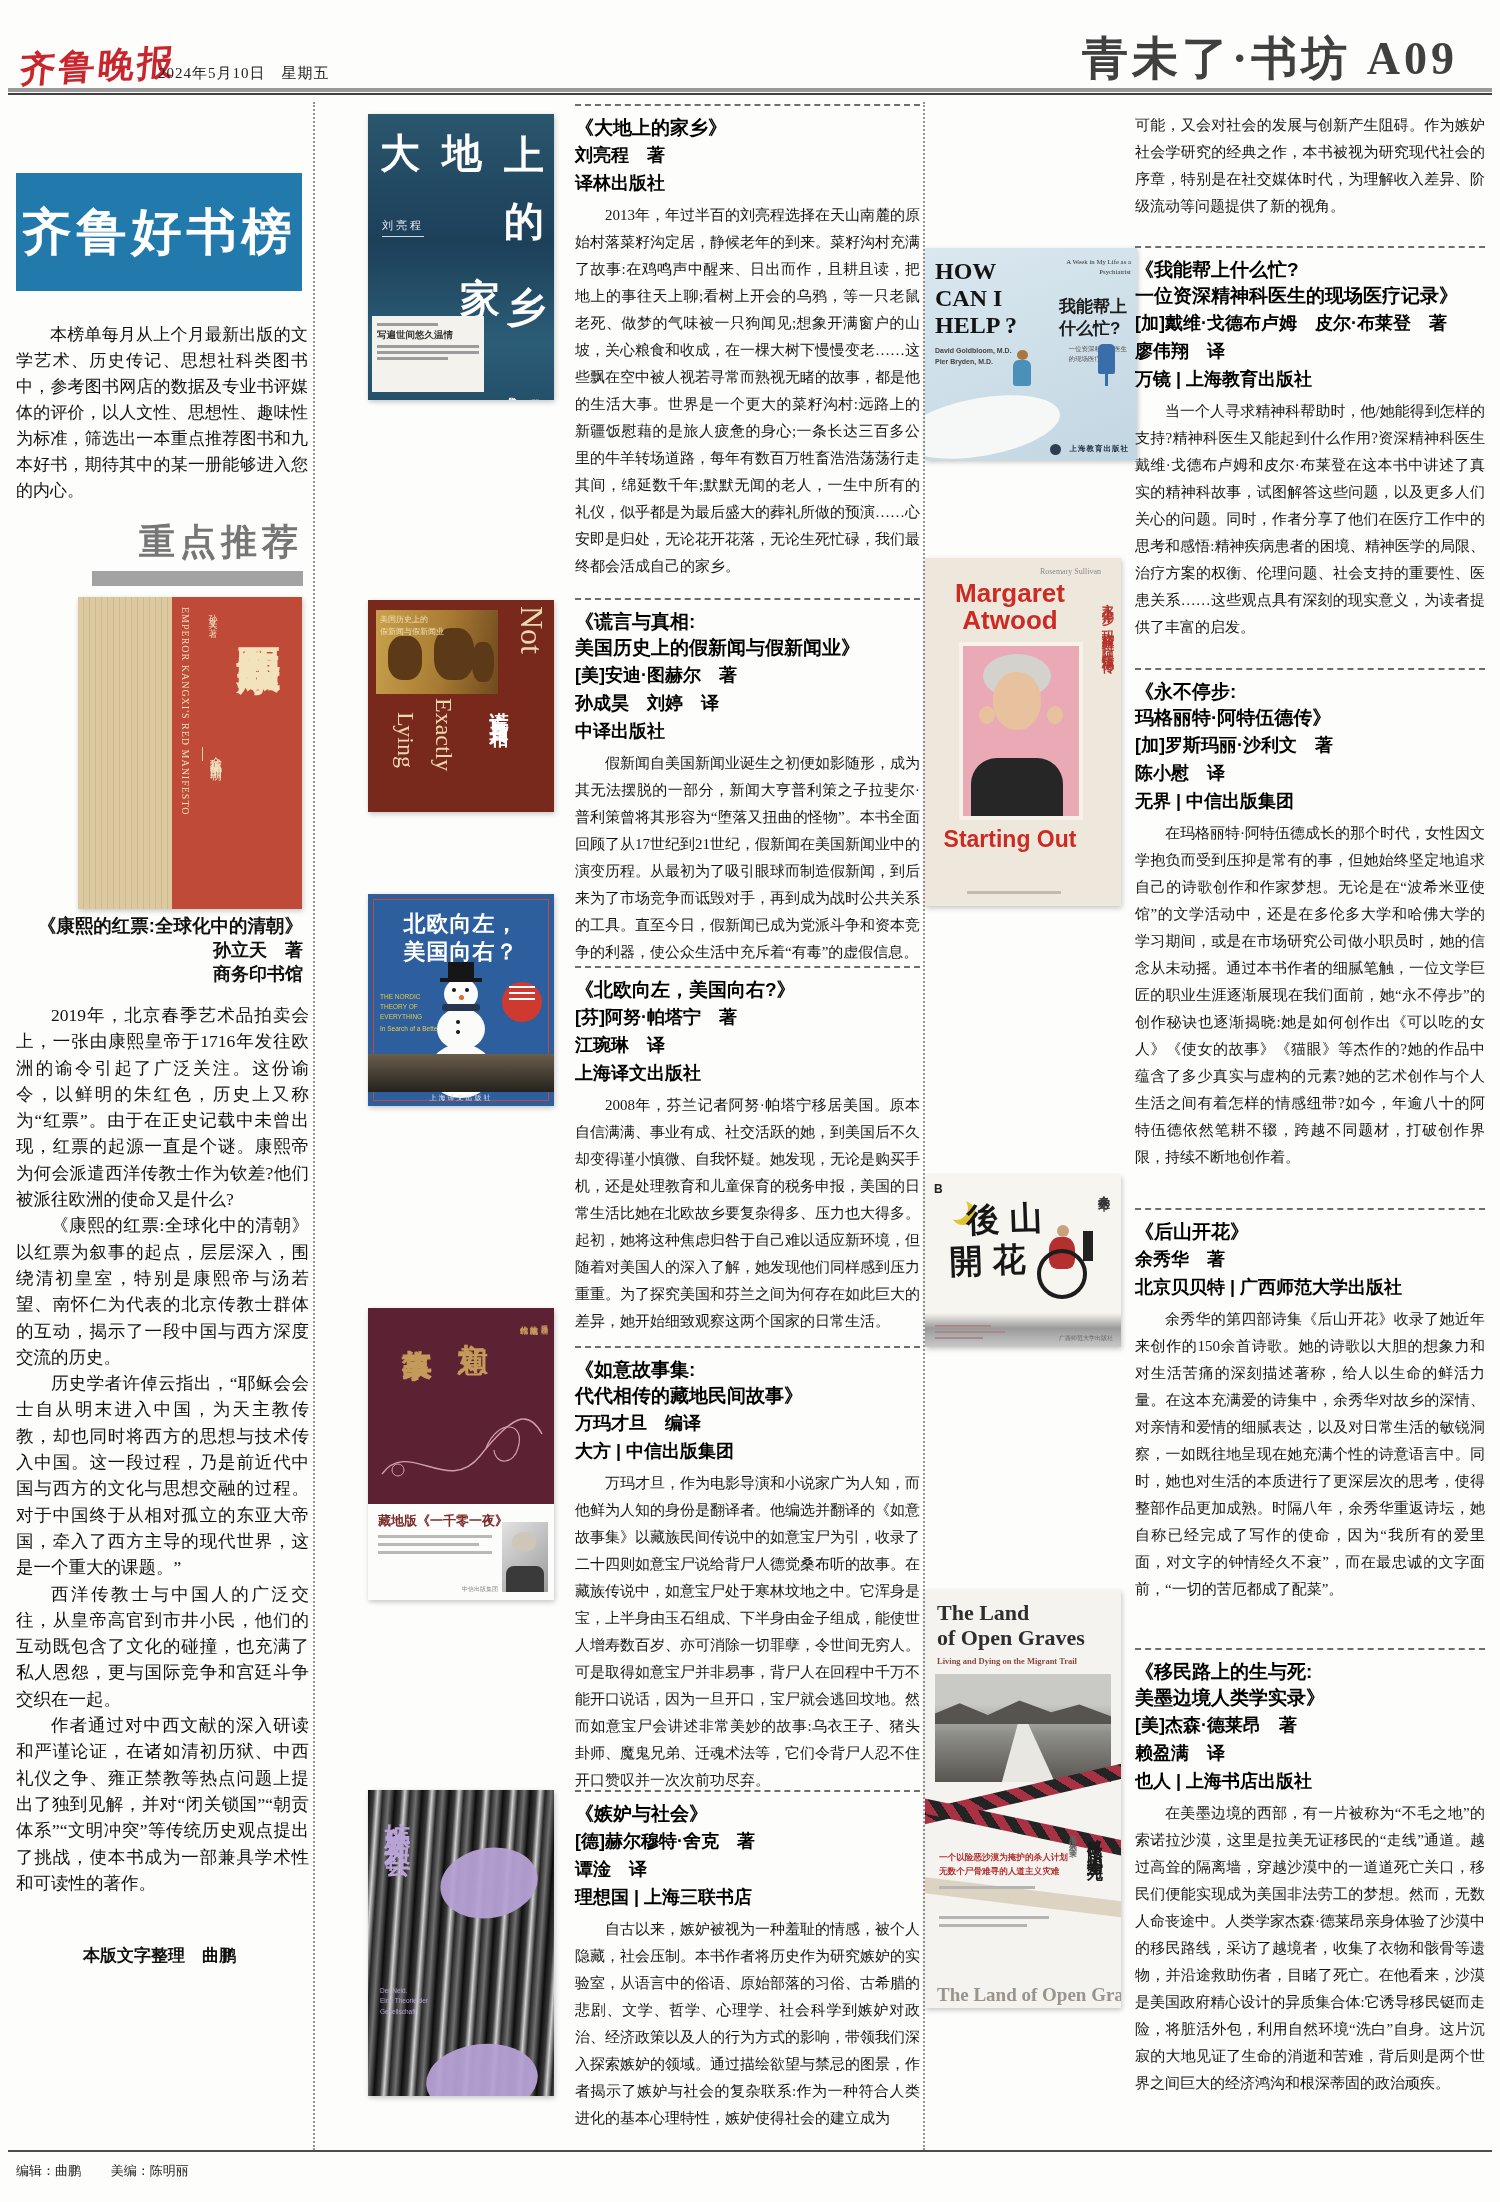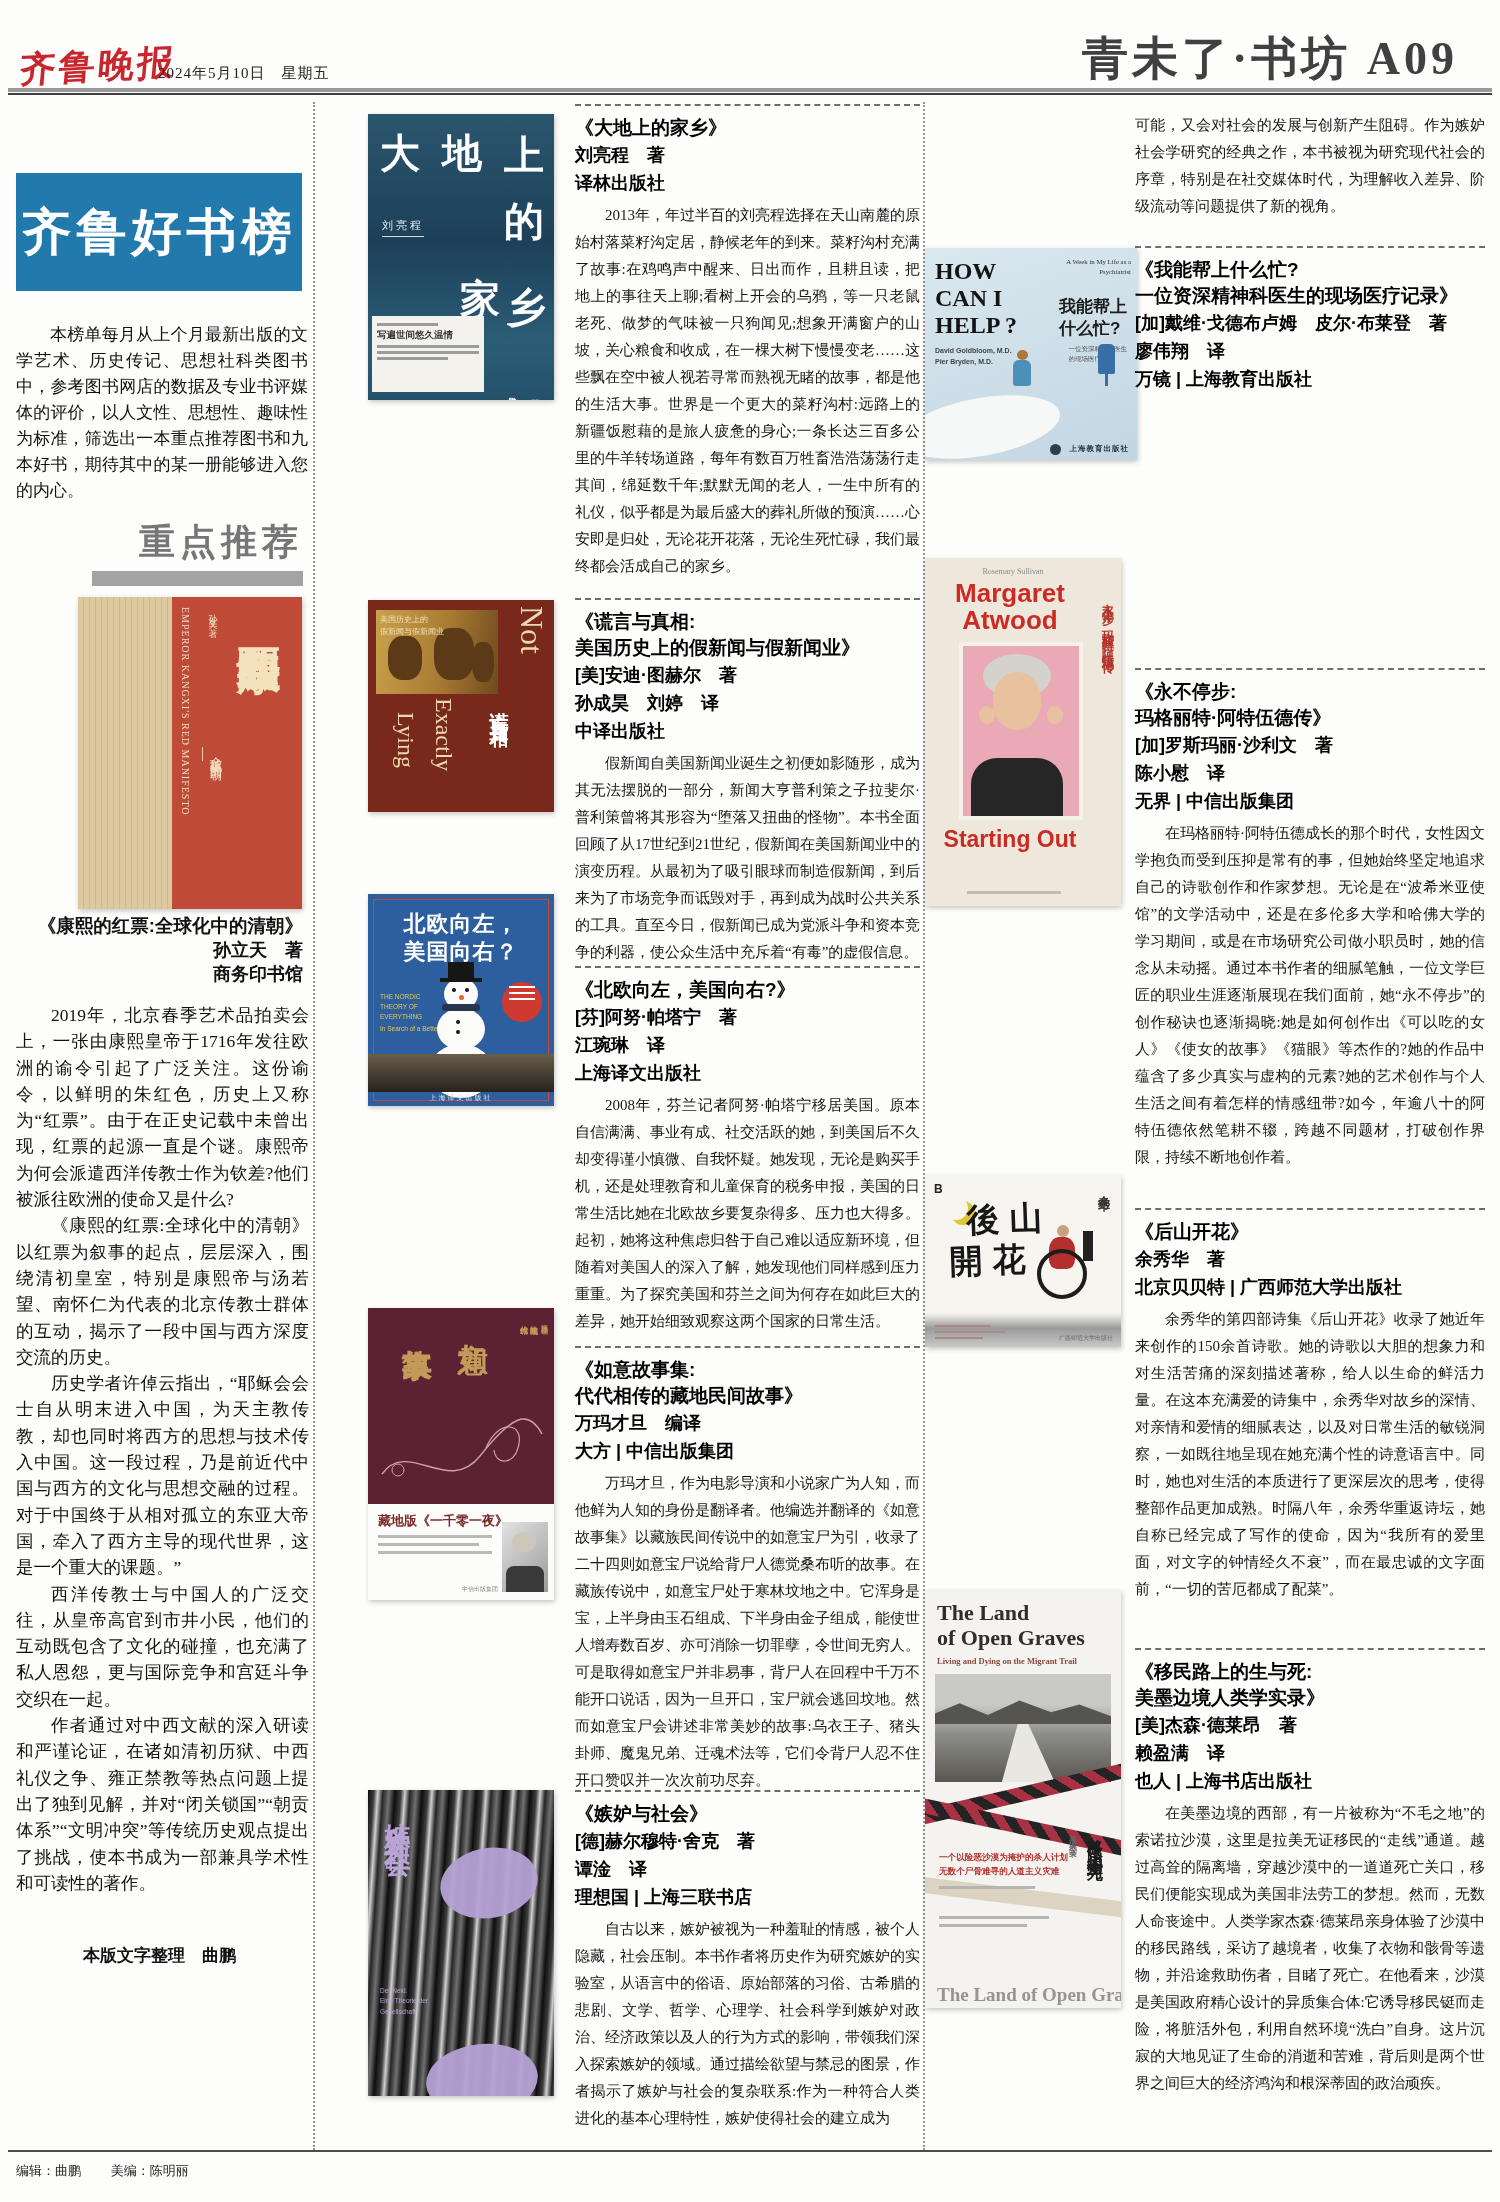--- a/index.html
+++ b/index.html
@@ -129,21 +129,21 @@
               border-radius:50%;transform:rotate(-10deg);}
   .help .person{position:absolute;left:88px;top:112px;width:18px;height:26px;background:#4a90b8;border-radius:6px 6px 3px 3px;}
   .help .head{position:absolute;left:92px;top:102px;width:11px;height:10px;background:#a9763f;border-radius:50%;}
   .help .box{position:absolute;right:22px;top:96px;width:17px;height:30px;background:#3a6ea8;border-radius:5px 5px 2px 2px;}
   .help .boxleg{position:absolute;right:29px;top:126px;width:3px;height:12px;background:#3a6ea8;}
   .help .pub{position:absolute;right:8px;bottom:6px;font-size:7.5px;font-weight:bold;color:#234;letter-spacing:1px;}
   .help .logo{position:absolute;right:76px;bottom:5px;width:11px;height:11px;border-radius:50%;background:#2c3e50;}
 
   
   .atw{left:925px;top:558px;width:196px;height:348px;background:#eee8dc;}
-  .atw .rs{position:absolute;left:0;right:20px;top:9px;text-align:center;font-size:8px;color:#8a8a8a;}
+  .atw .rs{position:absolute;left:0;right:20px;top:9px;text-align:right;font-size:8px;color:#8a8a8a;}
   .atw .name{position:absolute;left:0;right:26px;top:22px;text-align:center;color:#cc2b24;font-weight:bold;
              font-size:26px;line-height:1.05;font-family:"Liberation Sans",sans-serif;}
   .atw .photo{position:absolute;left:34px;top:84px;width:116px;height:170px;background:#e9aab6;border:4px solid #f6f2ea;}
   .atw .hair{position:absolute;left:20px;top:8px;width:68px;height:44px;background:#d4d2cd;border-radius:50%;}
   .atw .face{position:absolute;left:30px;top:26px;width:48px;height:58px;background:#e8c29e;border-radius:48%;}
   .atw .hd{position:absolute;width:16px;height:18px;background:#e8c29e;border-radius:50%;}
   .atw .sw{position:absolute;left:8px;bottom:0;width:92px;height:58px;background:#262626;border-radius:26px 26px 0 0;}
   .atw .so{position:absolute;left:0;right:26px;top:268px;text-align:center;color:#cc2b24;font-weight:bold;
            font-size:23px;font-family:"Liberation Sans",sans-serif;}
   .atw .side{position:absolute;right:5px;top:36px;color:#b3342c;font-weight:bold;font-size:12px;letter-spacing:3px;}
@@ -471,20 +471,21 @@
     <p class="noind" style="margin-top:0">可能，又会对社会的发展与创新产生阻碍。作为嫉妒社会学研究的经典之作，本书被视为研究现代社会的序章，特别是在社交媒体时代，为理解收入差异、阶级流动等问题提供了新的视角。</p>
   </section>
 
   <section class="abs rev right" style="left:1135px;top:246px">
     <div class="sep"></div>
     <h3>《我能帮上什么忙?</h3>
     <h3>一位资深精神科医生的现场医疗记录》</h3>
     <div class="m">[加]戴维·戈德布卢姆　皮尔·布莱登　著</div>
     <div class="m">廖伟翔　译</div>
     <div class="m">万镜 | 上海教育出版社</div>
+    <p>当一个人寻求精神科帮助时，他/她能得到怎样的支持?精神科医生又能起到什么作用?资深精神科医生戴维·戈德布卢姆和皮尔·布莱登在这本书中讲述了真实的精神科故事，试图解答这些问题，以及更多人们关心的问题。同时，作者分享了他们在医疗工作中的思考和感悟:精神疾病患者的困境、精神医学的局限、治疗方案的权衡、伦理问题、社会支持的重要性、医患关系……这些观点具有深刻的现实意义，为读者提供了丰富的启发。</p>
   </section>
 
   <section class="abs rev right" style="left:1135px;top:668px">
     <div class="sep"></div>
     <h3>《永不停步:</h3>
     <h3>玛格丽特·阿特伍德传》</h3>
     <div class="m">[加]罗斯玛丽·沙利文　著</div>
     <div class="m">陈小慰　译</div>
     <div class="m">无界 | 中信出版集团</div>
     <p>在玛格丽特·阿特伍德成长的那个时代，女性因文学抱负而受到压抑是常有的事，但她始终坚定地追求自己的诗歌创作和作家梦想。无论是在“波希米亚使馆”的文学活动中，还是在多伦多大学和哈佛大学的学习期间，或是在市场研究公司做小职员时，她的信念从未动摇。通过本书作者的细腻笔触，一位文学巨匠的职业生涯逐渐展现在我们面前，她“永不停步”的创作秘诀也逐渐揭晓:她是如何创作出《可以吃的女人》《使女的故事》《猫眼》等杰作的?她的作品中蕴含了多少真实与虚构的元素?她的艺术创作与个人生活之间有着怎样的情感纽带?如今，年逾八十的阿特伍德依然笔耕不辍，跨越不同题材，打破创作界限，持续不断地创作着。</p>

